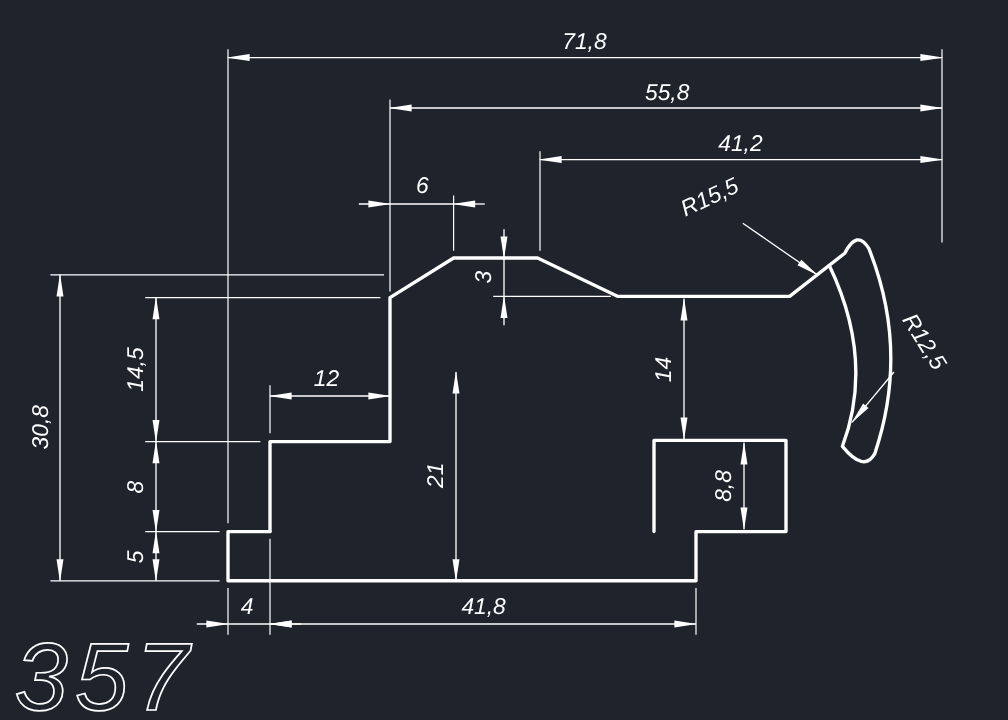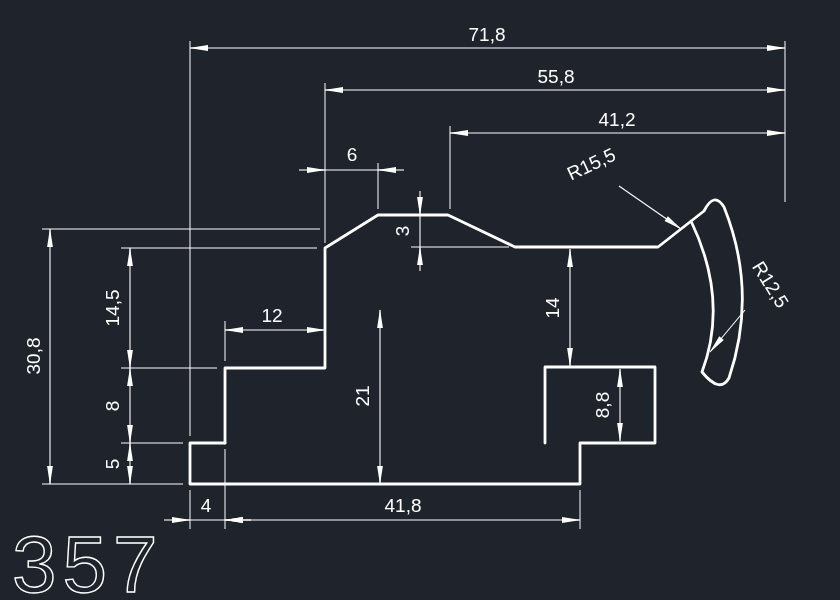--- a/index.html
+++ b/index.html
@@ -1,17 +1,17 @@
 <!DOCTYPE html>
 <html><head>
 <meta charset="utf-8">
 <style>
   html,body{margin:0;padding:0;}
   body{background:#1e232c;}
-  .canvas{position:relative;width:840px;height:600px;background:#1e232c;overflow:hidden;}
+  .canvas{position:relative;width:840px;height:600px;background:#1e232c;overflow:hidden;font-style:italic;}
   svg{display:block;}
   text{font-family:"Liberation Sans",sans-serif;fill:#ffffff;font-size:19px;}
   .bignum{font-size:80px;letter-spacing:6px;fill:none;stroke:#ffffff;stroke-width:1.4px;font-family:"Liberation Sans",sans-serif;}
   .profile{fill:none;stroke:#ffffff;stroke-width:2.8;stroke-linejoin:round;stroke-linecap:round;}
   .dim{stroke:#ffffff;stroke-width:1.1;fill:none;}
   .ext{stroke:#ffffff;stroke-width:1;fill:none;}
 </style>
 </head>
 <body>
 

